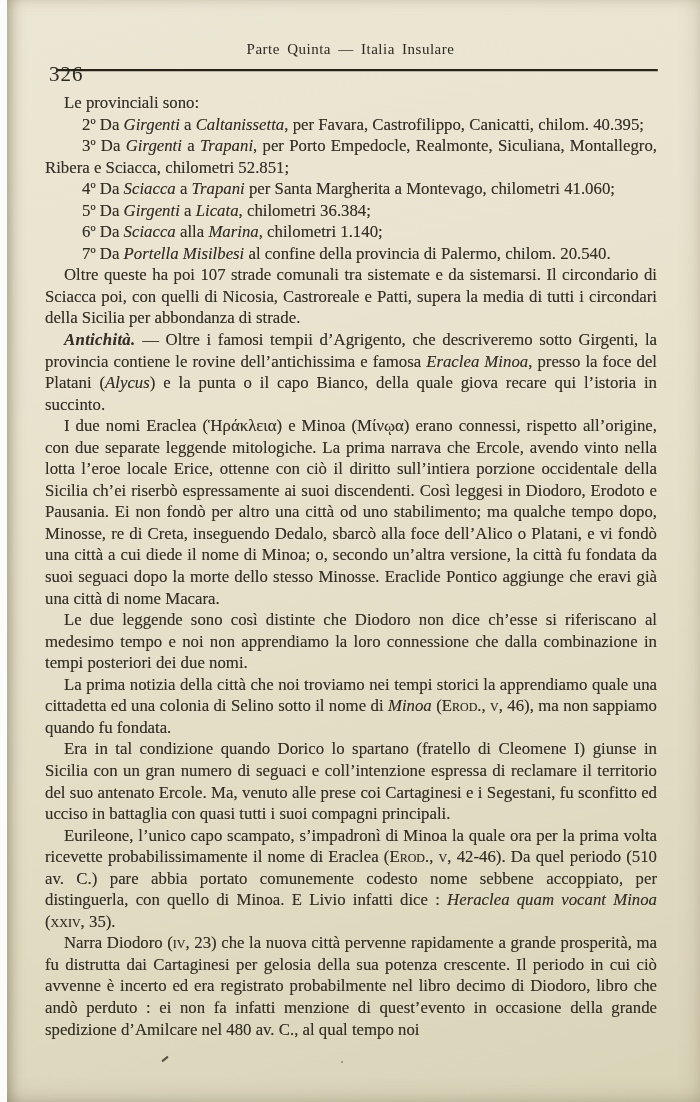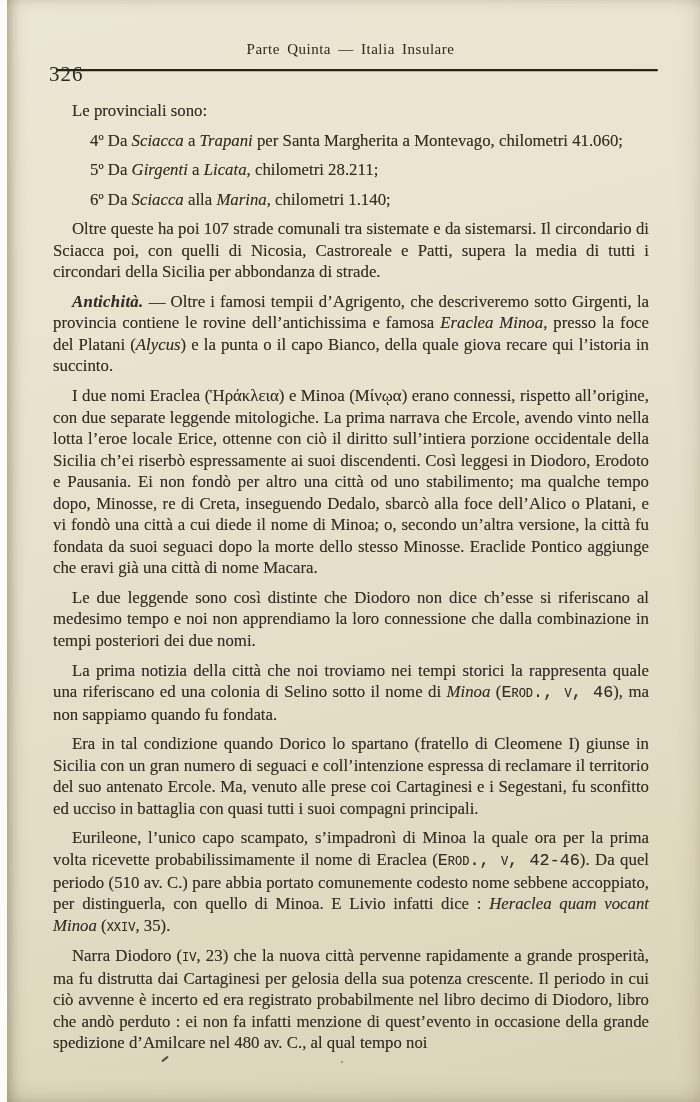--- a/index.html
+++ b/index.html
@@ -59,26 +59,26 @@
     position: absolute;
     left: 38px; top: 92px;
     width: 612px;
     font-size: 16.8px;
     line-height: 21.55px;
     text-align: justify;
     color: #332e26;
     text-shadow: 0 0 0.5px rgba(51, 46, 38, 0.45);
   }
 
-  .para { margin: 8px; text-indent: 19px; }
+  .para { margin: 0; text-indent: 19px; }
   .para.list { text-indent: 37px; }
 
   .seg-i  { font-style: italic; }
   .seg-b  { font-weight: bold; letter-spacing: 0.3px; font-style: italic; }
-  .seg-sc { font-variant: small-caps; font-family: Liberation Mono, monospace; }
+  .seg-sc { font-variant: small-caps; }
 
   .ink-mark {
     position: absolute;
     left: 154px; top: 1058px;
     width: 8px; height: 2px;
     background: #3c362b;
     border-radius: 1px;
     transform: rotate(-38deg);
     opacity: 0.85;
   }
@@ -94,28 +94,31 @@
 </head>
 <body>
 
 <div class="canvas">
   <div class="paper">
     <span class="pagenum">326</span>
     <span class="running-title">Parte Quinta — Italia Insulare</span>
     <div class="rule"></div>
     <div class="text-column">
         <p class="para"><span>Le provinciali sono:</span></p>
+        <p class="para list"><span>2º Da </span><span class="seg-i">Girgenti</span><span> a </span><span class="seg-i">Caltanissetta</span><span>, per Favara, Castrofilippo, Canicatti, chilom. 40.395;</span></p>
+        <p class="para list"><span>3º Da </span><span class="seg-i">Girgenti</span><span> a </span><span class="seg-i">Trapani</span><span>, per Porto Empedocle, Realmonte, Siculiana, Montallegro, Ribera e Sciacca, chilometri 52.851;</span></p>
         <p class="para list"><span>4º Da </span><span class="seg-i">Sciacca</span><span> a </span><span class="seg-i">Trapani</span><span> per Santa Margherita a Montevago, chilometri 41.060;</span></p>
-        <p class="para list"><span>5º Da </span><span class="seg-i">Girgenti</span><span> a </span><span class="seg-i">Licata</span><span>, chilometri 28.211;</span></p>
+        <p class="para list"><span>5º Da </span><span class="seg-i">Girgenti</span><span> a </span><span class="seg-i">Licata</span><span>, chilometri 36.384;</span></p>
         <p class="para list"><span>6º Da </span><span class="seg-i">Sciacca</span><span> alla </span><span class="seg-i">Marina</span><span>, chilometri 1.140;</span></p>
+        <p class="para list"><span>7º Da </span><span class="seg-i">Portella Misilbesi</span><span> al confine della provincia di Palermo, chilom. 20.540.</span></p>
         <p class="para"><span>Oltre queste ha poi 107 strade comunali tra sistemate e da sistemarsi. Il circondario di Sciacca poi, con quelli di Nicosia, Castroreale e Patti, supera la media di tutti i circondari della Sicilia per abbondanza di strade.</span></p>
         <p class="para"><span class="seg-b">Antichità.</span><span> — Oltre i famosi tempii d’Agrigento, che descriveremo sotto Girgenti, la provincia contiene le rovine dell’antichissima e famosa </span><span class="seg-i">Eraclea Minoa</span><span>, presso la foce del Platani (</span><span class="seg-i">Alycus</span><span>) e la punta o il capo Bianco, della quale giova recare qui l’istoria in succinto.</span></p>
         <p class="para"><span>I due nomi Eraclea (Ἡράκλεια) e Minoa (Μίνῳα) erano connessi, rispetto all’origine, con due separate leggende mitologiche. La prima narrava che Ercole, avendo vinto nella lotta l’eroe locale Erice, ottenne con ciò il diritto sull’intiera porzione occidentale della Sicilia ch’ei riserbò espressamente ai suoi discendenti. Così leggesi in Diodoro, Erodoto e Pausania. Ei non fondò per altro una città od uno stabilimento; ma qualche tempo dopo, Minosse, re di Creta, inseguendo Dedalo, sbarcò alla foce dell’Alico o Platani, e vi fondò una città a cui diede il nome di Minoa; o, secondo un’altra versione, la città fu fondata da suoi seguaci dopo la morte dello stesso Minosse. Eraclide Pontico aggiunge che eravi già una città di nome Macara.</span></p>
         <p class="para"><span>Le due leggende sono così distinte che Diodoro non dice ch’esse si riferiscano al medesimo tempo e noi non apprendiamo la loro connessione che dalla combinazione in tempi posteriori dei due nomi.</span></p>
-        <p class="para"><span>La prima notizia della città che noi troviamo nei tempi storici la rappresenta quale una riferiscano ed una colonia di Selino sotto il nome di </span><span class="seg-i">Minoa</span><span> (</span><span class="seg-sc">Erod., v, 46</span><span>), ma non sappiamo quando fu fondata.</span></p>
+        <p class="para"><span>La prima notizia della città che noi troviamo nei tempi storici la apprendiamo quale una cittadetta ed una colonia di Selino sotto il nome di </span><span class="seg-i">Minoa</span><span> (</span><span class="seg-sc">Erod., v, 46</span><span>), ma non sappiamo quando fu fondata.</span></p>
         <p class="para"><span>Era in tal condizione quando Dorico lo spartano (fratello di Cleomene I) giunse in Sicilia con un gran numero di seguaci e coll’intenzione espressa di reclamare il territorio del suo antenato Ercole. Ma, venuto alle prese coi Cartaginesi e i Segestani, fu sconfitto ed ucciso in battaglia con quasi tutti i suoi compagni principali.</span></p>
         <p class="para"><span>Eurileone, l’unico capo scampato, s’impadronì di Minoa la quale ora per la prima volta ricevette probabilissimamente il nome di Eraclea (</span><span class="seg-sc">Erod., v, 42-46</span><span>). Da quel periodo (510 av. C.) pare abbia portato comunemente codesto nome sebbene accoppiato, per distinguerla, con quello di Minoa. E Livio infatti dice : </span><span class="seg-i">Heraclea quam vocant Minoa</span><span> (</span><span class="seg-sc">xxiv</span><span>, 35).</span></p>
         <p class="para"><span>Narra Diodoro (</span><span class="seg-sc">iv</span><span>, 23) che la nuova città pervenne rapidamente a grande prosperità, ma fu distrutta dai Cartaginesi per gelosia della sua potenza crescente. Il periodo in cui ciò avvenne è incerto ed era registrato probabilmente nel libro decimo di Diodoro, libro che andò perduto : ei non fa infatti menzione di quest’evento in occasione della grande spedizione d’Amilcare nel 480 av. C., al qual tempo noi</span></p>
       </div>
     <div class="ink-mark"></div>
     <div class="ink-dot"></div>
   </div>
 </div>
 
 </body></html>

